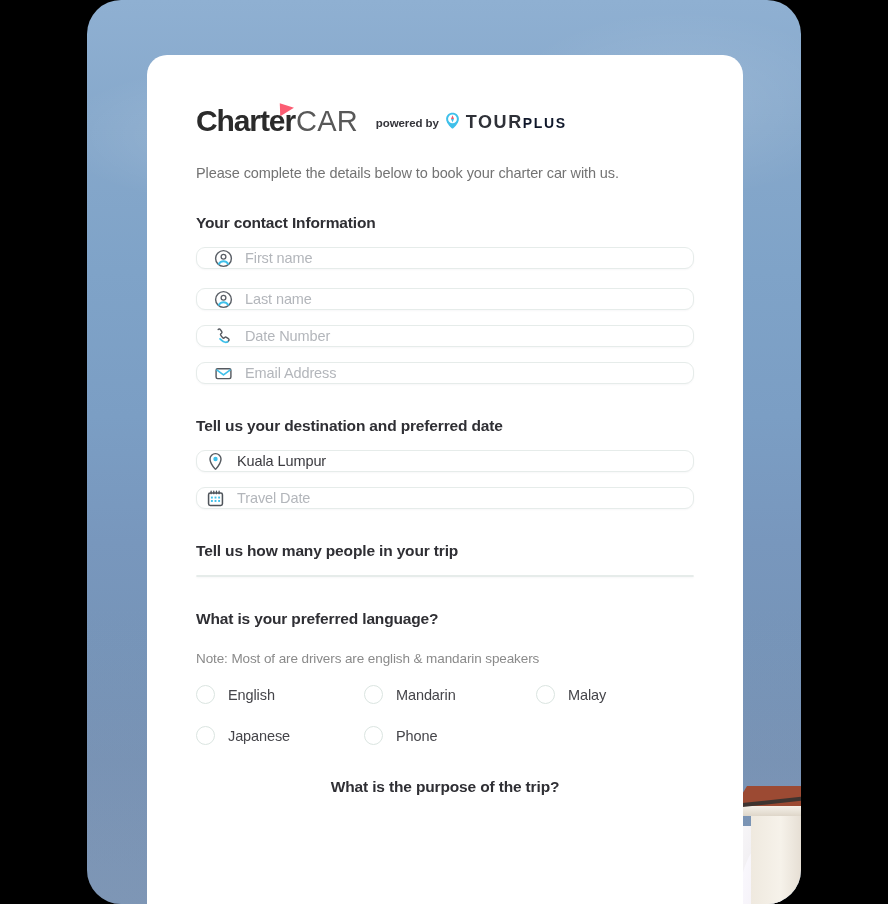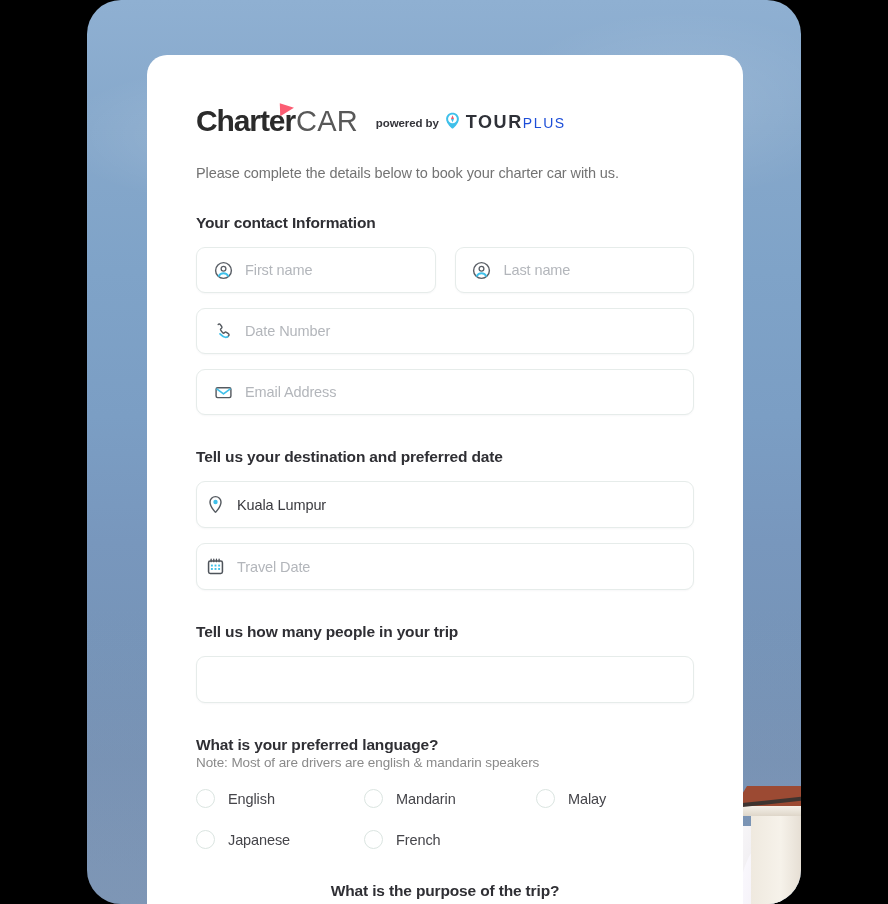--- a/index.html
+++ b/index.html
@@ -176,45 +176,45 @@
   }
   .powered-txt {
     font-size: 11.5px;
     font-weight: 700;
     color: #34343a;
     letter-spacing: -0.1px;
   }
   .tp-pin { display: block; }
   .tp-word { display: flex; align-items: baseline; letter-spacing: 1.6px; }
   .tp-tour { font-size: 18px; font-weight: 700; color: #2f3138; }
-  .tp-plus { font-size: 14px; font-weight: 400; color: #1d4ed8; }
+  .tp-plus { font-size: 14px; font-weight: 700; color: #0f172a; }
 
   
   .intro {
     margin-top: 29px;
     font-size: 14.5px;
     color: #737373;
     letter-spacing: -0.1px;
   }
   .section-title {
     margin-top: 33px;
     font-size: 15.5px;
     font-weight: 700;
     color: #2f2f34;
     letter-spacing: -0.15px;
   }
   .section-note {
-    margin-top: 1px;
+    margin-top: 23px;
     font-size: 13.5px;
     color: #8a8a8a;
     letter-spacing: -0.1px;
   }
 
   
-  .row { display: flex; gap: 19px; margin-top: 15px; }
+  .row { display: flex; gap: 19px; margin-top: 15px; flex-direction: column; }
   .field {
     flex: 1;
     height: 46px;
     border: 1px solid #e6ecea;
     border-radius: 9px;
     background: #ffffff;
     display: flex;
     align-items: center;
     padding: 0 16px;
     gap: 12px;
@@ -425,21 +425,21 @@
         <label class="radio-opt">
           <span class="radio-dot"></span>
           <span class="radio-label">Malay</span>
         </label>
         <label class="radio-opt">
           <span class="radio-dot"></span>
           <span class="radio-label">Japanese</span>
         </label>
         <label class="radio-opt">
           <span class="radio-dot"></span>
-          <span class="radio-label">French</span>
+          <span class="radio-label">Phone</span>
         </label>
       </div>
 
       <div class="bottom-title">What is the purpose of the trip?</div>
 
     </div>
   </div>
 
 </div>
 

